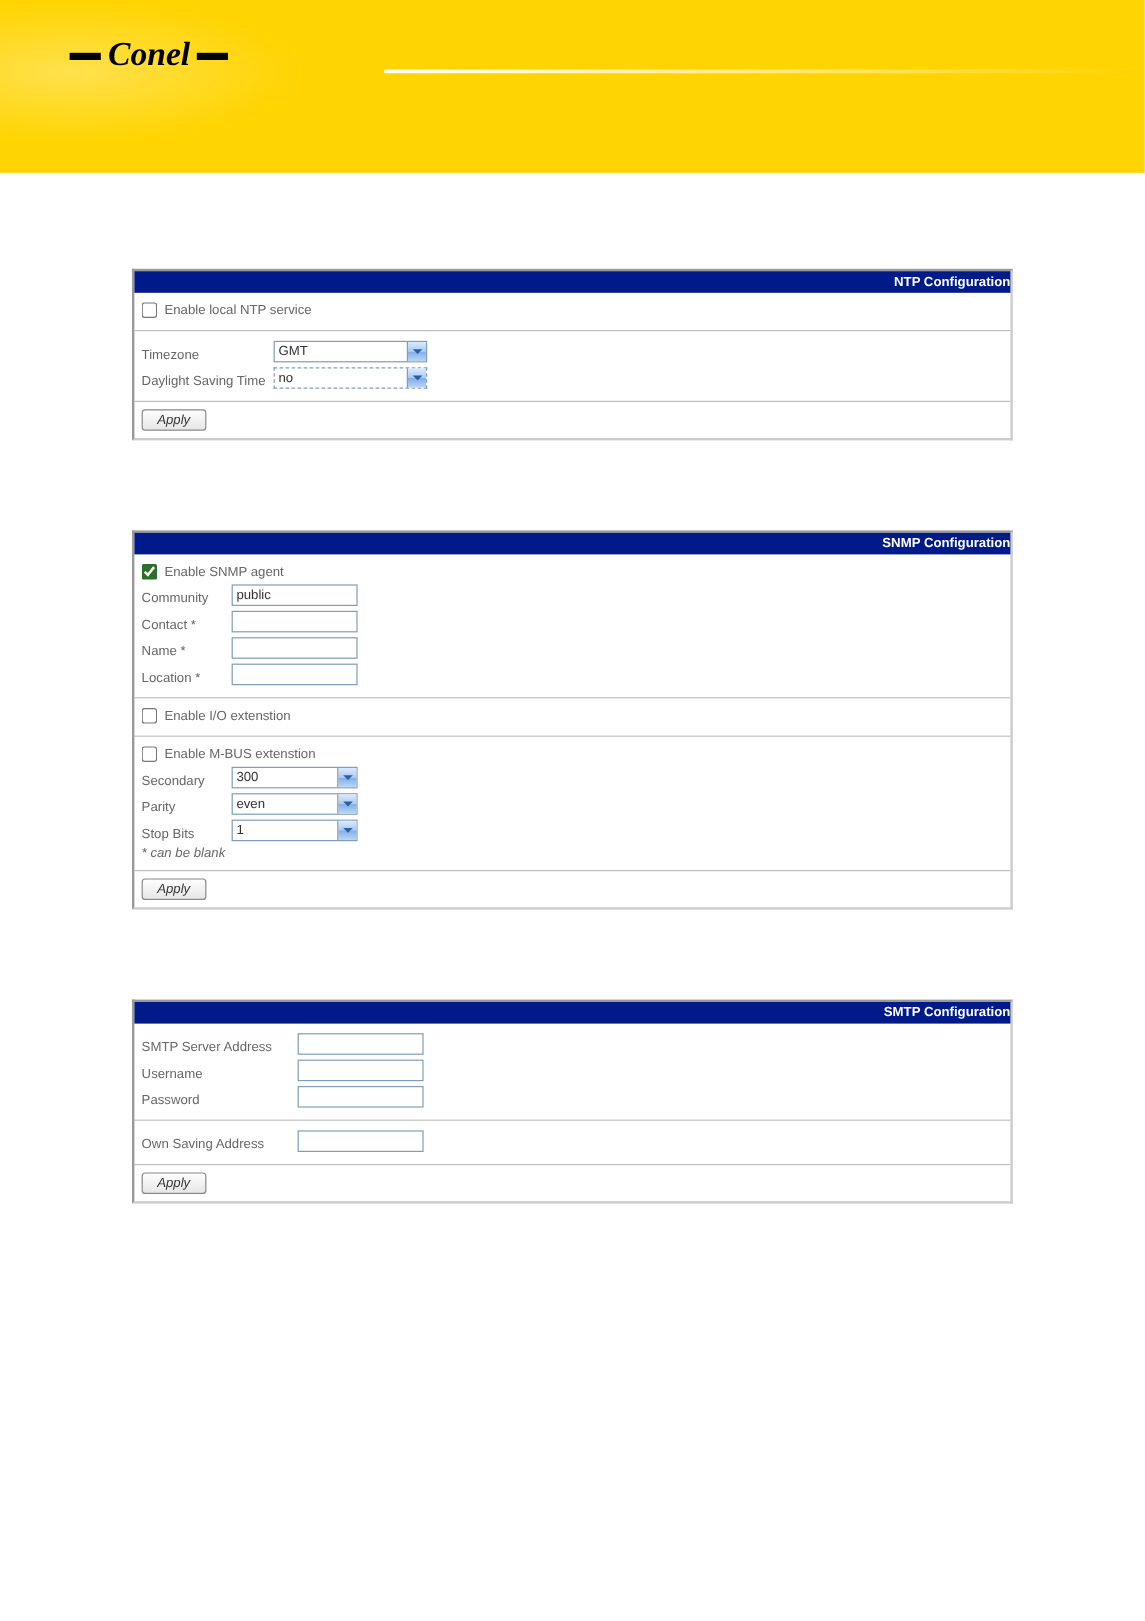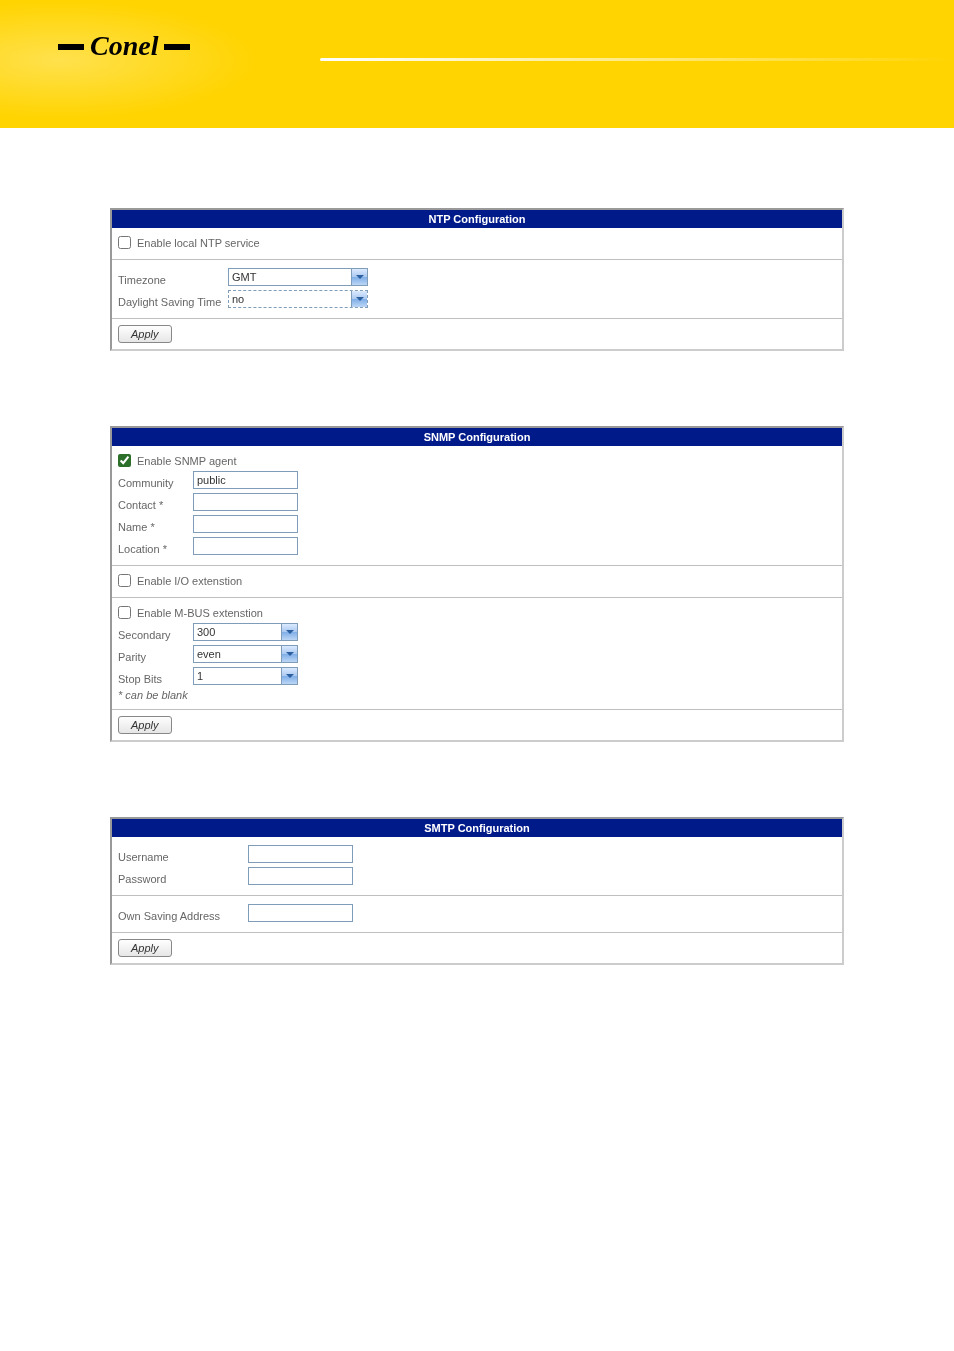--- a/index.html
+++ b/index.html
@@ -5,21 +5,21 @@
   * { box-sizing: border-box; }
   body {
     margin: 0;
     font-family: Verdana, Arial, sans-serif;
     font-size: 11px;
     color: #555;
     background: #fff;
   }
   .header {
     background: #ffd400;
-    height: 128px;
+    height: 144px;
     position: relative;
     overflow: hidden;
   }
   .header .world {
     position: absolute;
     left: 0; top: 0;
     width: 260px; height: 120px;
     background: radial-gradient(ellipse at 60px 60px, rgba(255,255,255,0.3), transparent 70%);
   }
   .header .logo {
@@ -54,21 +54,21 @@
     border-right-color: #ccc;
     border-bottom-color: #ccc;
     margin-bottom: 75px;
     background: #fff;
   }
   .panel-title {
     background: #001a8a;
     color: #fff;
     font-weight: bold;
     font-size: 11px;
-    text-align: center;
+    text-align: right;
     padding: 3px 0;
   }
   .section {
     padding: 6px 6px 8px 6px;
     border-bottom: 1px solid #bfbfbf;
   }
   .section:last-of-type { border-bottom: none; }
   .section.footer {
     padding: 6px;
     border-bottom: none;
@@ -86,21 +86,21 @@
   .lbl-75  { width: 75px;  }
   .lbl-130 { width: 130px; }
   input[type="text"] {
     border: 1px solid #7f9db9;
     height: 18px;
     font-size: 11px;
     padding: 1px 3px;
     color: #333;
     background: #fff;
   }
-  .txt-120 { width: 140px; }
+  .txt-120 { width: 128px; }
   .txt-115 { width: 105px; }
   .select-wrap {
     position: relative;
     display: inline-block;
   }
   .select-wrap input[type="text"] {
     padding-right: 18px;
   }
   .select-wrap .arrow {
     position: absolute;
@@ -253,20 +253,24 @@
     <div class="section footer">
       <button class="apply-btn">Apply</button>
     </div>
   </div>
 
   <div class="panel">
     <div class="panel-title">SMTP Configuration</div>
 
     <div class="section">
       <div class="row">
+        <label class="lbl lbl-130">SMTP Server Address</label>
+        <input type="text" class="txt-115" value="" style="">
+      </div>
+      <div class="row">
         <label class="lbl lbl-130">Username</label>
         <input type="text" class="txt-115" value="" style="">
       </div>
       <div class="row">
         <label class="lbl lbl-130">Password</label>
         <input type="text" class="txt-115" value="" style="">
       </div>
     </div>
 
     <div class="section">

